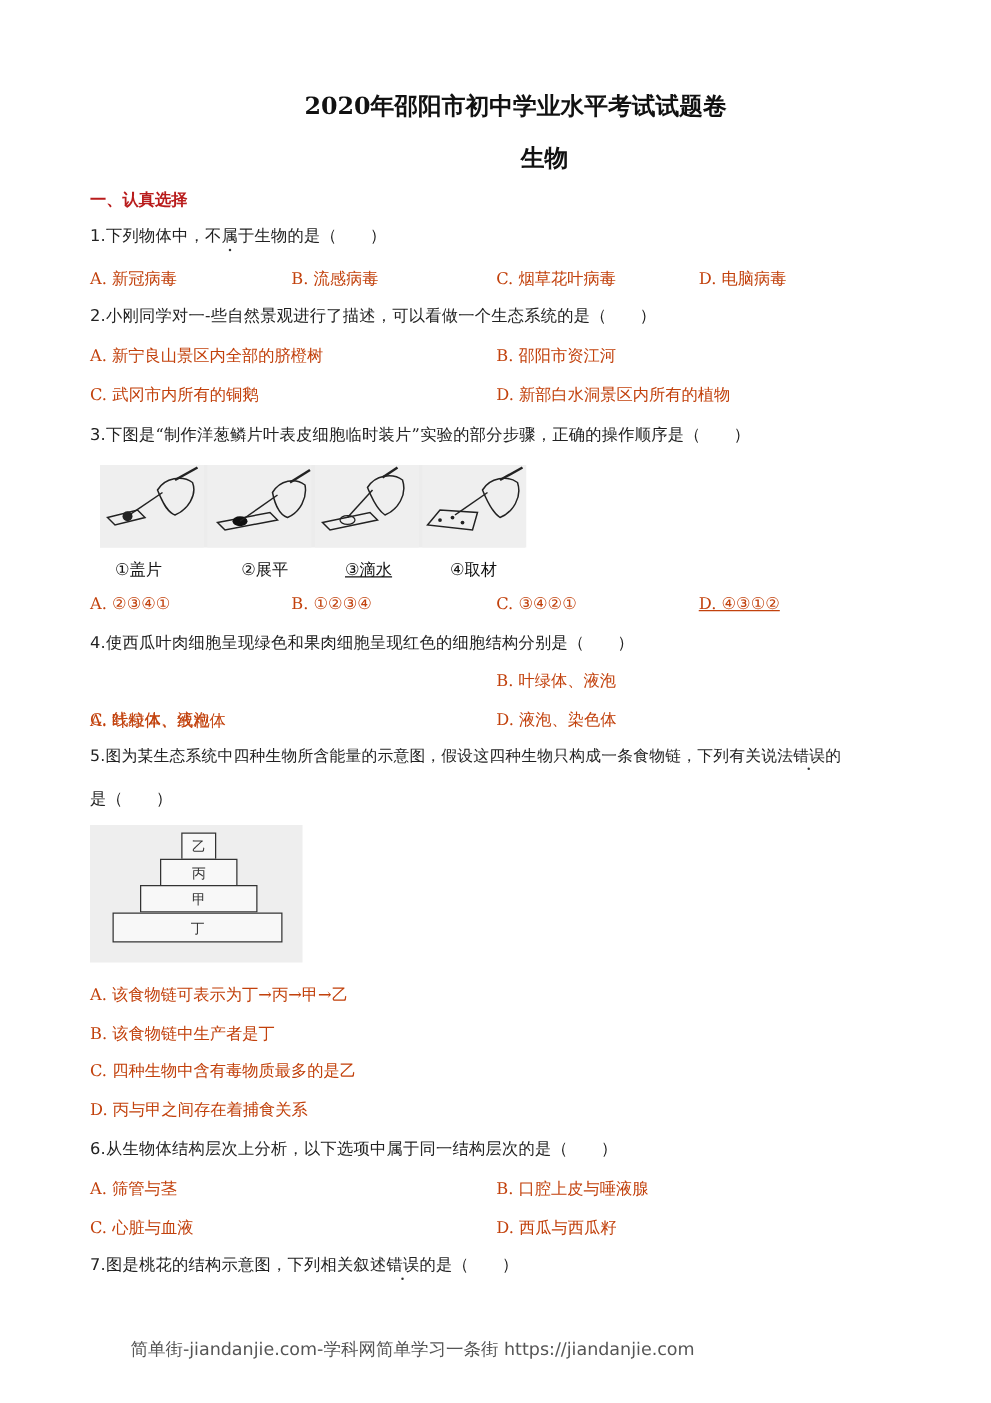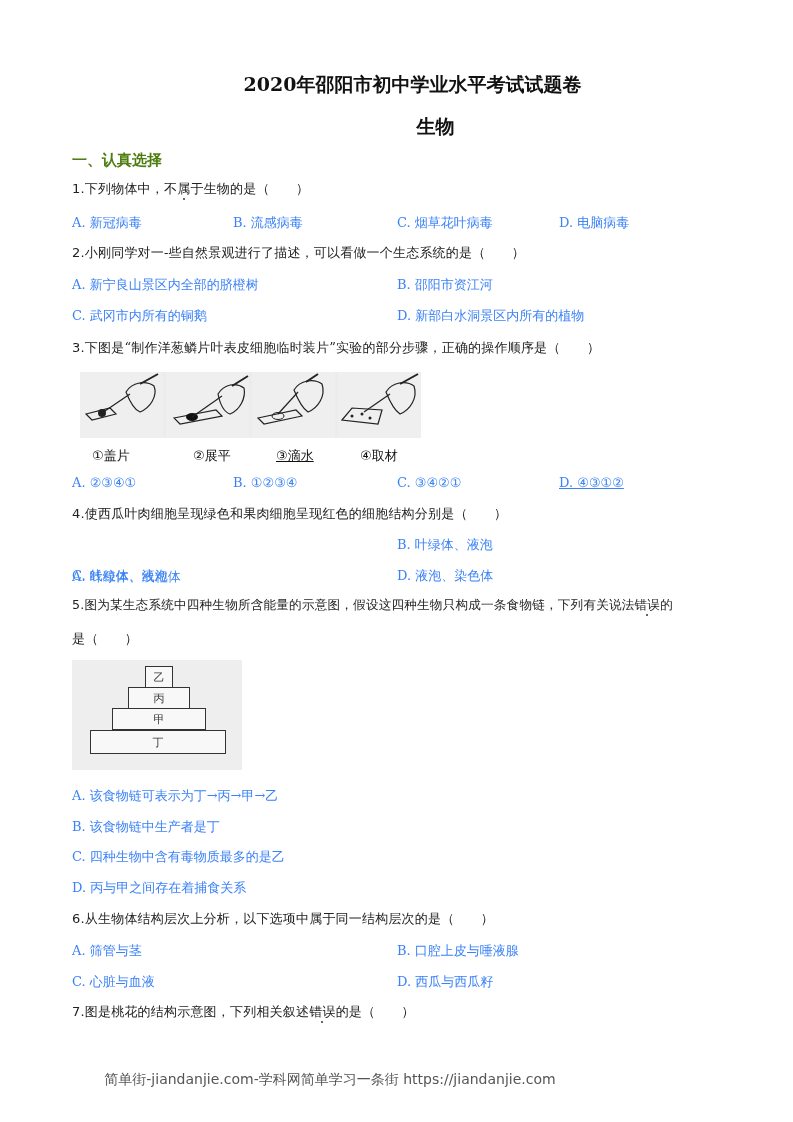--- a/index.html
+++ b/index.html
@@ -7,27 +7,27 @@
     width: 793px; height: 1122px; position: relative; overflow: hidden;
     font-family: "DejaVu Serif", "Liberation Serif", serif;
     color: #1a1a1a;
   }
   .abs { position: absolute; white-space: nowrap; }
   .title {
     left: 16px; width: 793px; text-align: center;
     font-family: "DejaVu Serif", serif; font-weight: bold; font-size: 19px; color: #111;
   }
   .section {
-    font-family: "DejaVu Sans", sans-serif; font-weight: bold; font-size: 15px; color: #4d7c0f;
+    font-family: "DejaVu Sans", sans-serif; font-weight: bold; font-size: 13px; color: #b91c1c;
   }
   .q {
     font-size: 13px; color: #222; letter-spacing: 0.2px;
   }
   .q .num { font-family: "DejaVu Sans", sans-serif; }
-  .opt { font-size: 13px; color: #3b82f6; }
+  .opt { font-size: 13px; color: #c2410c; }
   .dot { position: relative; }
   .dot::after {
     content: ""; position: absolute; left: 50%; bottom: -4px; width: 2px; height: 2px;
     background: #333; border-radius: 50%; transform: translateX(-50%);
   }
   .figure-steps {
     left: 80px; top: 372px; width: 340px; height: 66px; background: #ececec;
   }
   .step { position: absolute; top: 0; width: 83px; height: 66px; background: #efefef; }
   .step-label { font-family: "DejaVu Sans", sans-serif; font-size: 13px; color: #111; }

